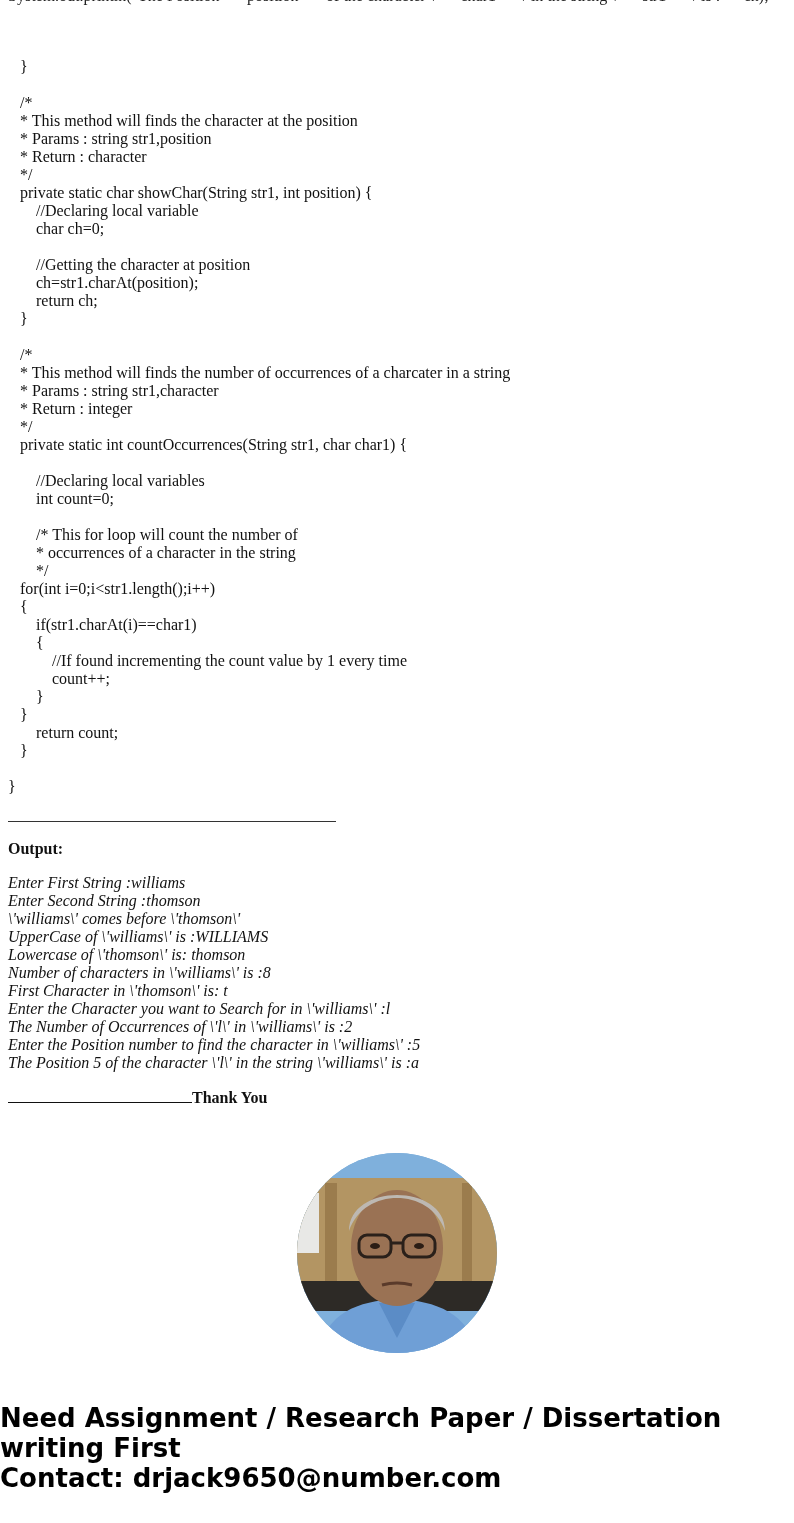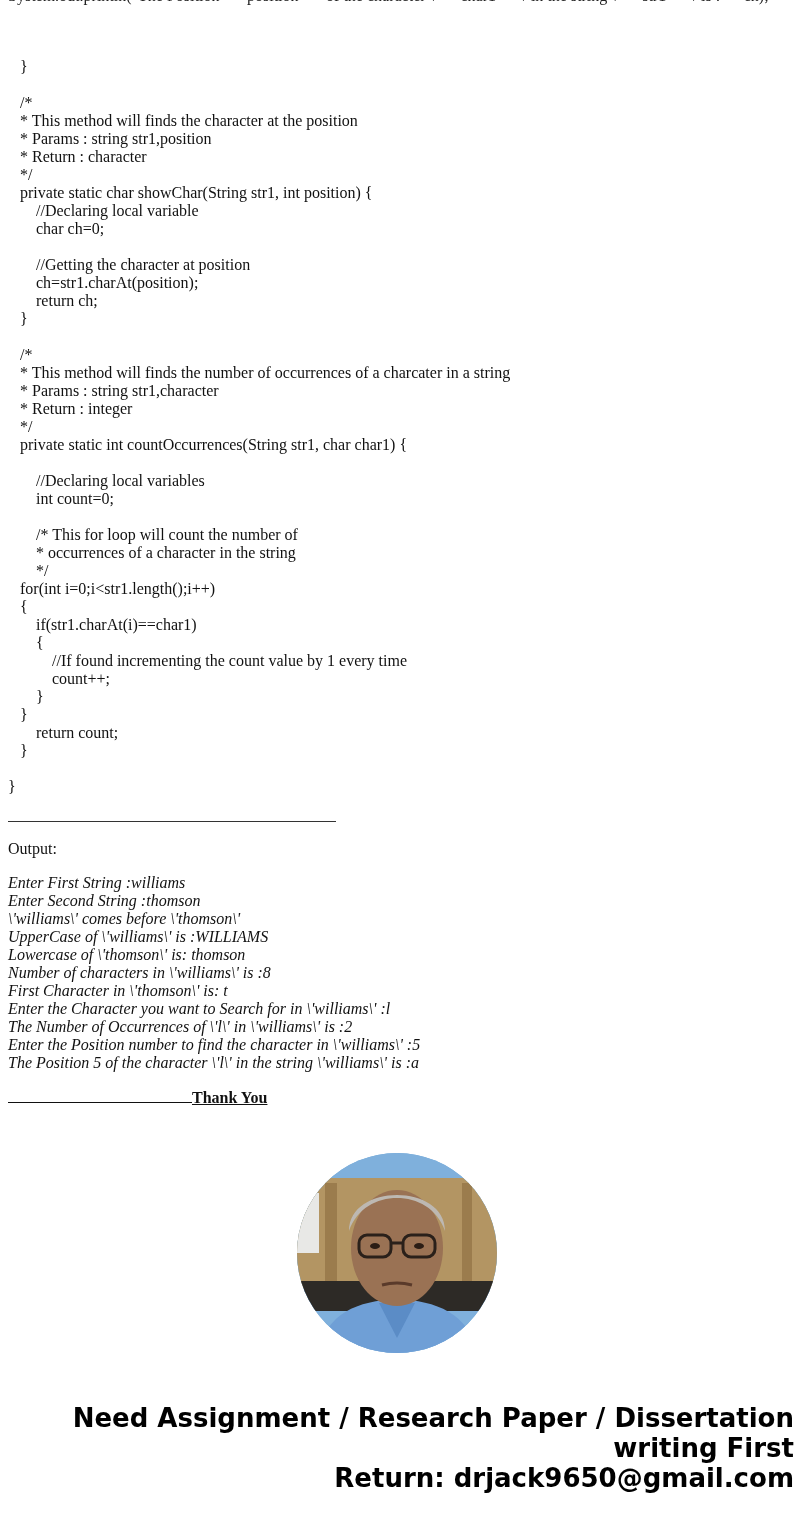--- a/index.html
+++ b/index.html
@@ -16,33 +16,33 @@
       position: absolute; left: 8px; top: -13px; width: 786px;
       white-space: nowrap; line-height: 18px; color: #222;
     }
     .code { position: absolute; left: 8px; top: 58px; line-height: 18px; white-space: pre; }
     .code .ln { display: block; height: 18px; }
     .rule {
       position: absolute; left: 8px; top: 821px; width: 328px; height: 0;
       border-top: 1px solid #333;
     }
     .output-heading {
-      position: absolute; left: 8px; top: 840px; font-weight: normal; line-height: 18px; text-align: right;
+      position: absolute; left: 8px; top: 840px; font-weight: bold; line-height: 18px; text-align: right;
     }
     .output { position: absolute; left: 8px; top: 874px; line-height: 18px; white-space: pre; font-style: italic; }
     .output .ln { display: block; height: 18px; }
-    .thanks { position: absolute; left: 8px; top: 1088px; line-height: 18px; font-weight: bold; white-space: nowrap; text-decoration: underline; }
+    .thanks { position: absolute; left: 8px; top: 1088px; line-height: 18px; font-weight: bold; white-space: nowrap; }
     .thanks .underline { display: inline-block; width: 184px; border-bottom: 1px solid #111; height: 14px; vertical-align: baseline; margin-right: 0; }
     .avatar {
       position: absolute; left: 297px; top: 1153px; width: 200px; height: 200px;
       border-radius: 50%; overflow: hidden;
       background: #6fa6d8;
     }
     .footer {
-      position: absolute; left: 0; top: 1403px; width: 794px; text-align: right;
+      position: absolute; left: 0; top: 1403px; width: 794px; text-align: left;
       font-family: "DejaVu Sans", sans-serif; font-weight: bold; font-size: 26px;
       line-height: 30px; color: #000;
     }
     .footer .l { display: block; }
   </style>
 </head>
 <body>
 
 <div class="clip-top">System.out.println("The Position " + position + " of the character \'" + char1 + "\' in the string \'" + str1 + "\' is :" + ch);</div>
 
@@ -75,14 +75,14 @@
     <line x1="94" y1="90" x2="106" y2="90" stroke="#2a201a" stroke-width="3"></line>
     <ellipse cx="78" cy="93" rx="5" ry="3" fill="#2b1d15"></ellipse>
     <ellipse cx="122" cy="93" rx="5" ry="3" fill="#2b1d15"></ellipse>
     <path d="M85 132 Q100 128 115 132" stroke="#5a3a2a" stroke-width="3" fill="none"></path>
   </svg>
 </div>
 
 <div class="footer">
   <span class="l">Need Assignment / Research Paper / Dissertation</span>
   <span class="l">writing First</span>
-  <span class="l">Return: drjack9650@gmail.com</span>
+  <span class="l">Contact: drjack9650@number.com</span>
 </div>
 
 </body></html>

